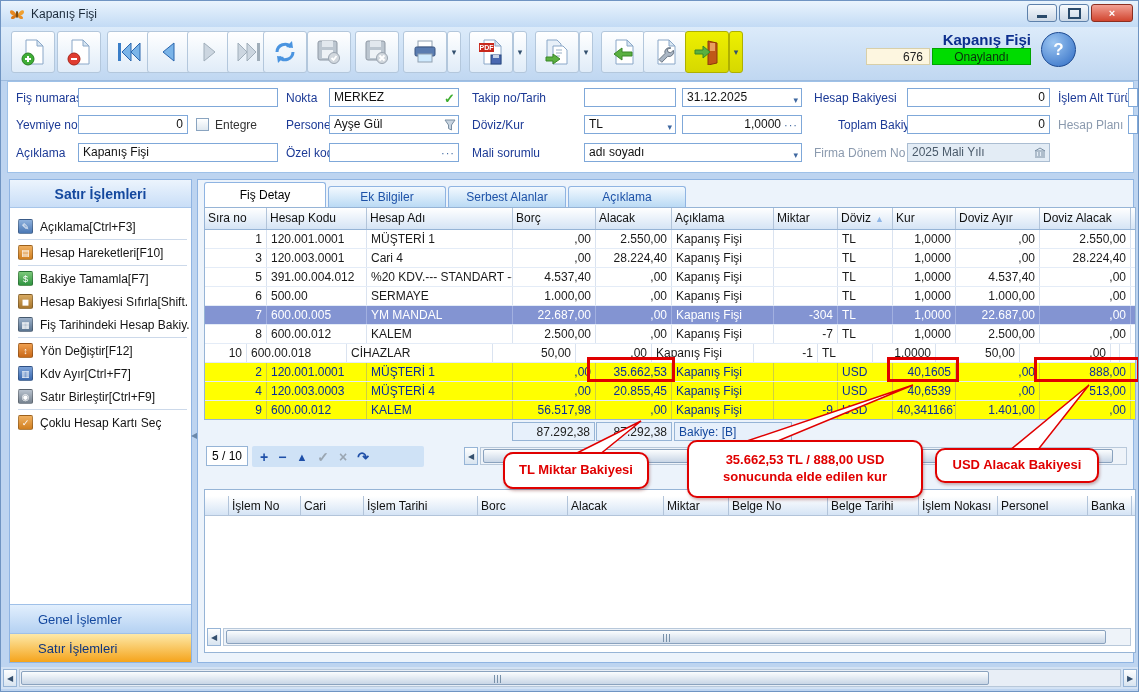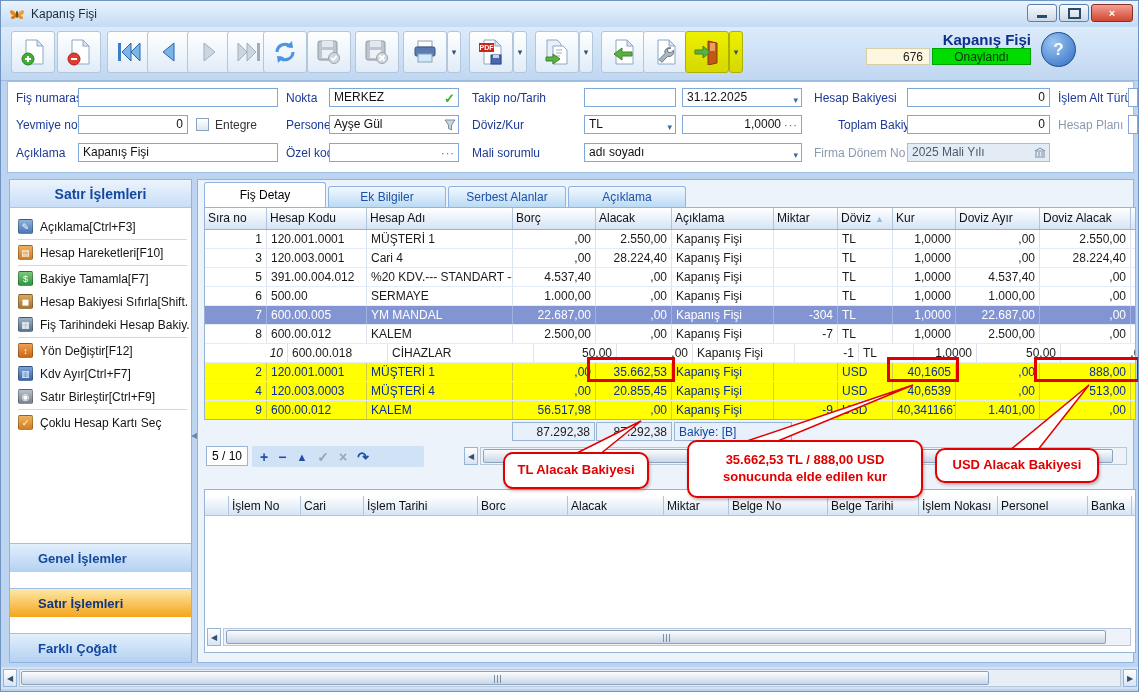--- a/index.html
+++ b/index.html
@@ -45,21 +45,21 @@
   .ic-person-note-icon{background:linear-gradient(#8fb2dd,#4a77b4);}
   .ic-clipboard-icon{background:linear-gradient(#f0b060,#d07f20);}
   .ic-money-screen-icon{background:linear-gradient(#7cc97a,#2f9440);}
   .ic-box-icon{background:linear-gradient(#d8aa62,#a8772e);}
   .ic-printer-icon{background:linear-gradient(#9cb0c8,#5a7490);}
   .ic-direction-icon{background:linear-gradient(#f0a050,#c86818);}
   .ic-id-card-icon{background:linear-gradient(#7ca2d8,#3a68ae);}
   .ic-safe-icon{background:linear-gradient(#b8c2ce,#76828f);}
   .ic-clipboard-check-icon{background:linear-gradient(#f0b060,#d07f20);}
   .sb-sections{flex:none;}
-  .sb-section{height:29px;border-top:1px solid #9fc0e8;background:linear-gradient(#e2effd,#b4d1f2);display:flex;align-items:center;padding-left:28px;font-weight:bold;font-size:13px;color:#14489e;cursor:pointer;box-sizing:border-box;margin-top:16px;}
+  .sb-section{height:29px;border-top:1px solid #9fc0e8;background:linear-gradient(#e2effd,#b4d1f2);display:flex;align-items:center;padding-left:28px;font-weight:normal;font-size:13px;color:#14489e;cursor:pointer;box-sizing:border-box;}
   .sb-section.active{background:linear-gradient(#fde9a8,#f5a41c);color:#10367e;}
   
   #main{position:absolute;left:196px;top:178px;width:937px;height:484px;background:#ecf3fb;border:1px solid #8fb4e2;box-sizing:border-box;}
   .tabs{position:absolute;left:6px;top:2px;display:flex;}
   .tab{width:118px;height:21px;margin-top:4px;background:linear-gradient(#f3f9fe,#badaf4);border:1px solid #8fb4e2;border-bottom:none;border-radius:3px 3px 0 0;display:flex;align-items:center;justify-content:center;font-size:12px;color:#1d52a8;margin-right:2px;box-sizing:border-box;cursor:pointer;}
   .tab.active{width:122px;height:25px;margin-top:0;background:#fff;color:#000;z-index:2;}
   #grid{position:absolute;left:6px;top:27px;width:932px;height:213px;background:#fff;border:1px solid #96b4d6;box-sizing:border-box;overflow:hidden;}
   .g-head{display:flex;height:21px;background:linear-gradient(#ffffff,#d5e4f5);border-bottom:1px solid #96b4d6;}
   .g-hcell{border-right:1px solid #b2c4da;font-size:12px;color:#111;padding:3px 3px 0 3px;box-sizing:border-box;white-space:nowrap;overflow:hidden;position:relative;flex:none;}
   .g-hcell .sort{color:#8fb6e6;font-size:9px;margin-left:4px;}
@@ -345,21 +345,20 @@
         </div>
         <div class="sb-sep"></div>
         <div class="sb-item">
           <span class="sb-icon ic-clipboard-check-icon">✓</span>
           <span class="sb-label">Çoklu Hesap Kartı Seç</span>
         </div>
       </div>
     <div class="sb-sections" id="sb-sections">
         <div class="sb-section">Genel İşlemler</div>
         <div class="sb-section active">Satır İşlemleri</div>
-        <div class="sb-section">Farklı Çoğalt</div>
       </div>
   </div>
   <span class="splitter">◀</span>
 
   <div id="main">
     <div class="tabs">
       <div class="tab active">Fiş Detay</div>
       <div class="tab">Ek Bilgiler</div>
       <div class="tab">Serbest Alanlar</div>
       <div class="tab">Açıklama</div>
@@ -459,21 +458,21 @@
             <div class="g-cell num" style="width: 76px;">,00</div>
             <div class="g-cell" style="width: 102px;">Kapanış Fişi</div>
             <div class="g-cell num" style="width: 64px;">-7</div>
             <div class="g-cell" style="width: 55px;">TL</div>
             <div class="g-cell num" style="width: 63px;">1,0000</div>
             <div class="g-cell num" style="width: 84px;">2.500,00</div>
             <div class="g-cell num" style="width: 91px;">,00</div>
             <div class="g-cell g-sliver"></div>
           </div>
           <div class="g-row ">
-            <div class="g-cell num" style="width: 83px; font-style: italic;">10</div>
+            <div class="g-cell num" style="width: 42px;">10</div>
             <div class="g-cell" style="width: 100px;">600.00.018</div>
             <div class="g-cell" style="width: 146px;">CİHAZLAR</div>
             <div class="g-cell num" style="width: 83px;">50,00</div>
             <div class="g-cell num" style="width: 76px;">,00</div>
             <div class="g-cell" style="width: 102px;">Kapanış Fişi</div>
             <div class="g-cell num" style="width: 64px;">-1</div>
             <div class="g-cell" style="width: 55px;">TL</div>
             <div class="g-cell num" style="width: 63px;">1,0000</div>
             <div class="g-cell num" style="width: 84px;">50,00</div>
             <div class="g-cell num" style="width: 91px;">,00</div>
@@ -590,21 +589,21 @@
   <div class="redbox" style="left:886px;top:356px;width:72px;height:25px"></div>
   <div class="redbox" style="left:1033px;top:356px;width:106px;height:25px"></div>
 
   <svg id="overlay">
     <polygon points="572,454 598,454 640,420" fill="#fff" stroke="#e00000" stroke-width="1.5"></polygon>
     <polygon points="740,442 772,442 912,384" fill="#fff" stroke="#e00000" stroke-width="1.5"></polygon>
     <polygon points="1008,450 1036,450 1088,384" fill="#fff" stroke="#e00000" stroke-width="1.5"></polygon>
   </svg>
 
   <div class="callout" style="left:502px;top:451px;width:146px;height:37px">
-      <span>TL Alacak Bakiyesi</span>
+      <span>TL Miktar Bakiyesi</span>
     </div>
   <div class="callout" style="left:686px;top:439px;width:236px;height:58px">
       <span>35.662,53 TL / 888,00 USD</span>
       <span>sonucunda elde edilen kur</span>
     </div>
   <div class="callout" style="left:934px;top:447px;width:164px;height:35px">
       <span>USD Alacak Bakiyesi</span>
     </div>
 
 </div>

